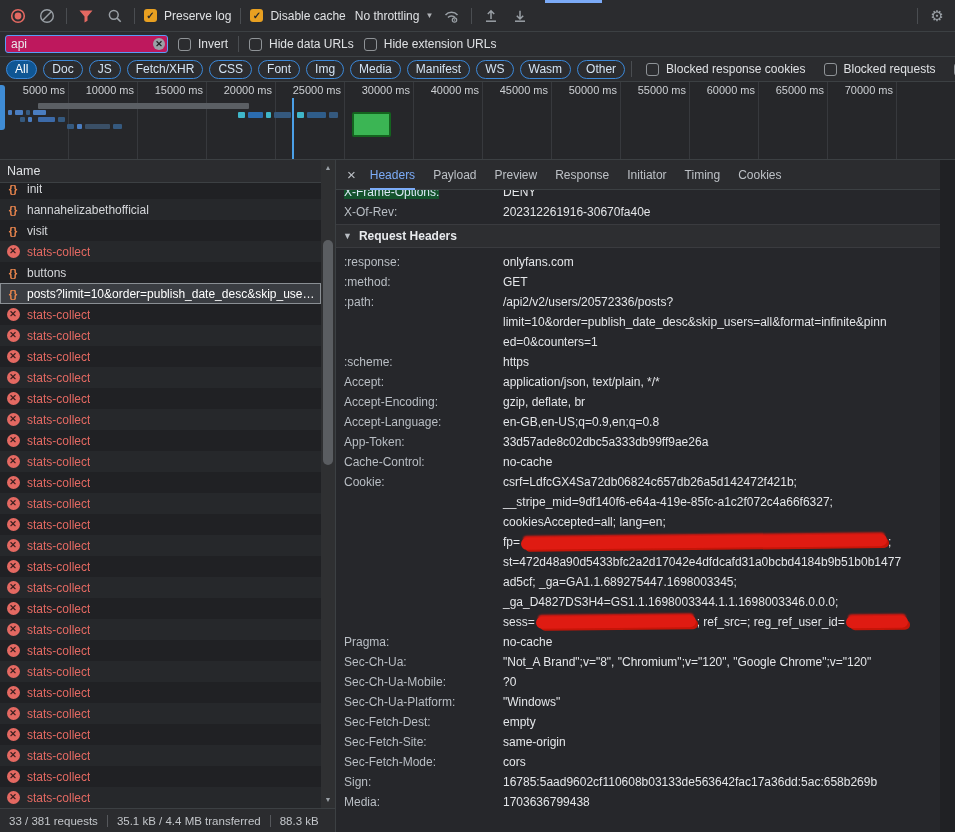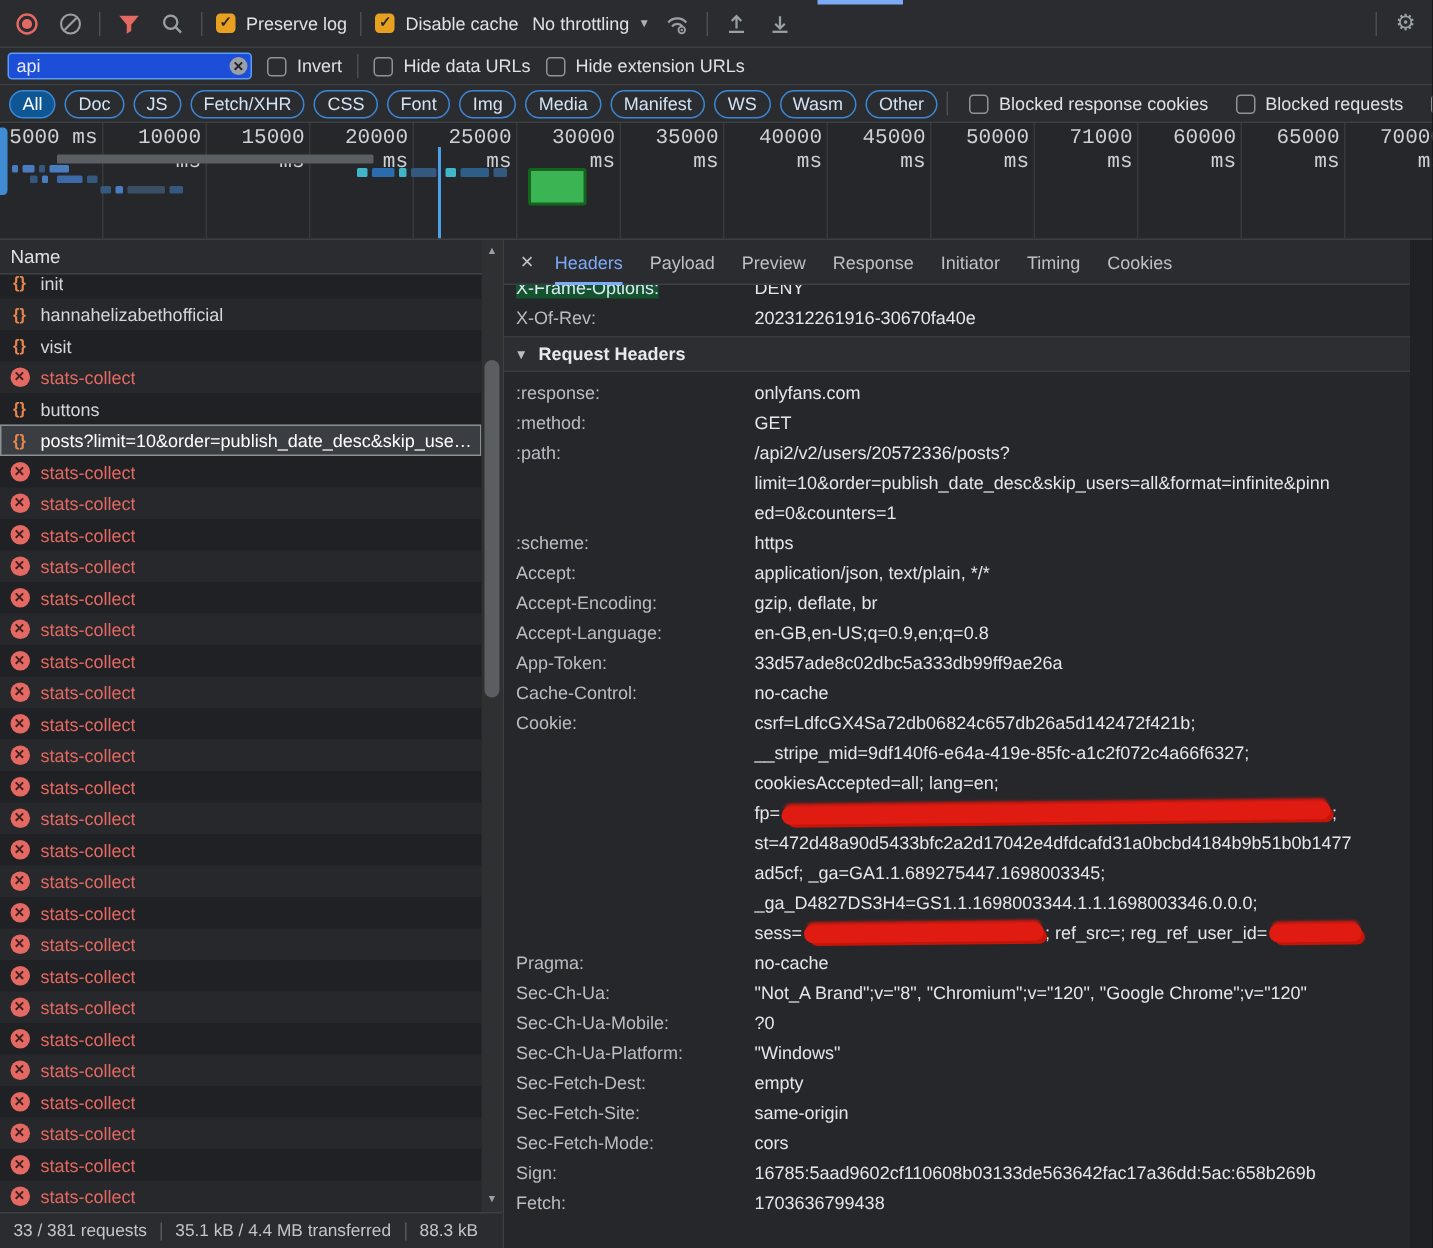--- a/index.html
+++ b/index.html
@@ -20,40 +20,40 @@
   .throttle{display:flex;align-items:center;gap:6px;flex:none;}
   .caret{font-size:8px;color:#aeb1b5;}
   .spacer{flex:1;}
   .gear-glyph{font-size:15px;color:#9aa0a6;line-height:1;}
   .blue-strip{position:absolute;left:545px;top:0;width:57px;height:3px;background:#7baaf7;}
 
   
   .filterbar{position:absolute;left:0;top:32px;width:955px;height:25px;background:#2b2c2f;
     border-bottom:1px solid #3c4043;display:flex;align-items:center;padding:0 5px;gap:10px;}
   .filter-box{position:relative;width:163px;height:18px;flex:none;}
-  .filter-input{width:100%;height:100%;background:#1d4ed8;border:1px solid #5a9cf8;border-radius:3px;
+  .filter-input{width:100%;height:100%;background:#be185d;border:1px solid #5a9cf8;border-radius:3px;
     color:#e8eaed;font-family:"Liberation Sans",sans-serif;font-size:12px;padding:0 18px 0 5px;outline:none;}
   .clear-x{position:absolute;right:3px;top:3px;width:12px;height:12px;border-radius:50%;
     background:#9aa0a6;color:#202124;font-size:9px;font-weight:bold;display:flex;
     align-items:center;justify-content:center;line-height:1;}
 
   
   .chipsbar{position:absolute;left:0;top:57px;width:955px;height:25px;background:#2b2c2f;
     border-bottom:1px solid #3c4043;display:flex;align-items:center;padding:0 6px;gap:6px;}
   .chip{padding:1px 8px 2px;border:1px solid #3b88d8;border-radius:10px;color:#d3e3f3;
     font-size:12px;line-height:14px;flex:none;}
   .chip.active{background:#0f5694;border-color:#3b88d8;color:#fff;}
   .chips-cbs{display:flex;align-items:center;gap:18px;margin-left:8px;}
 
   
   .timeline{position:absolute;left:0;top:82px;width:955px;height:78px;background:#26272a;
     border-bottom:1px solid #3c4043;overflow:hidden;}
   .tl-cols{position:absolute;inset:0;display:flex;}
   .tl-col{width:69px;height:100%;border-right:1px solid #37393d;flex:none;}
-  .tl-label{display:block;text-align:right;padding:2px 3px 0 0;font-size:14px;color:#cdd0d4;font-family:Liberation Mono, monospace;}
+  .tl-label{display:block;text-align:right;padding:2px 3px 0 0;font-size:11px;color:#cdd0d4;}
   .tl-bar{position:absolute;border-radius:1px;}
   .tl-graybar{position:absolute;background:#5b5f64;border-radius:1px;}
   .tl-green{position:absolute;background:#3bb554;border:2px solid #14641f;border-radius:2px;}
   .tl-cursor{position:absolute;width:2px;background:#4ba0e8;top:16px;bottom:0;}
   .tl-handle{position:absolute;left:0;top:3px;width:5px;height:45px;background:#3f8cd5;border-radius:0 3px 3px 0;}
 
   
   .main{position:absolute;left:0;top:160px;width:768px;height:672px;}
   .split-divider{position:absolute;left:335px;top:0;width:1px;height:672px;background:#3c4043;z-index:5;}
 
@@ -246,33 +246,30 @@
         <div class="tl-col">
           <span class="tl-label">20000 ms</span>
         </div>
         <div class="tl-col">
           <span class="tl-label">25000 ms</span>
         </div>
         <div class="tl-col">
           <span class="tl-label">30000 ms</span>
         </div>
         <div class="tl-col">
-          <span class="tl-label">35000 ms</span>
-        </div>
-        <div class="tl-col">
           <span class="tl-label">40000 ms</span>
         </div>
         <div class="tl-col">
           <span class="tl-label">45000 ms</span>
         </div>
         <div class="tl-col">
           <span class="tl-label">50000 ms</span>
         </div>
         <div class="tl-col">
-          <span class="tl-label">71000 ms</span>
+          <span class="tl-label">55000 ms</span>
         </div>
         <div class="tl-col">
           <span class="tl-label">60000 ms</span>
         </div>
         <div class="tl-col">
           <span class="tl-label">65000 ms</span>
         </div>
         <div class="tl-col">
           <span class="tl-label">70000 ms</span>
         </div>
@@ -646,21 +643,21 @@
               <div class="vline">cors</div>
             </div>
           </div>
           <div class="kv">
             <div class="k"><span>Sign:</span></div>
             <div class="v">
               <div class="vline">16785:5aad9602cf110608b03133de563642fac17a36dd:5ac:658b269b</div>
             </div>
           </div>
           <div class="kv">
-            <div class="k"><span>Fetch:</span></div>
+            <div class="k"><span>Media:</span></div>
             <div class="v">
               <div class="vline">1703636799438</div>
             </div>
           </div>
         </div>
 
     </div>
   </div>
 
 </div>

